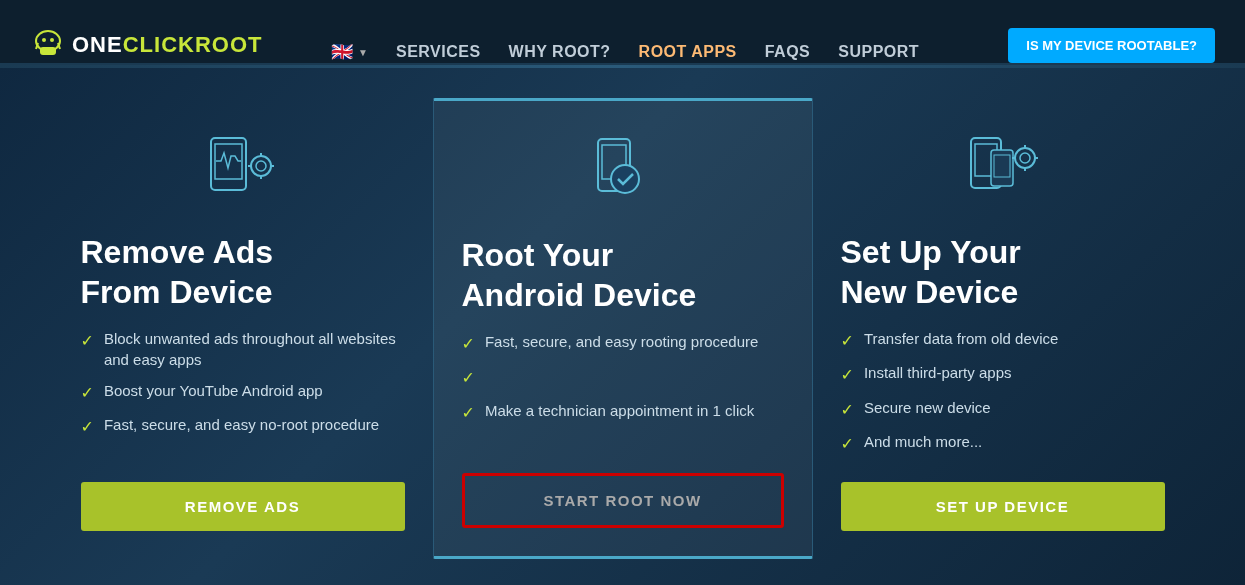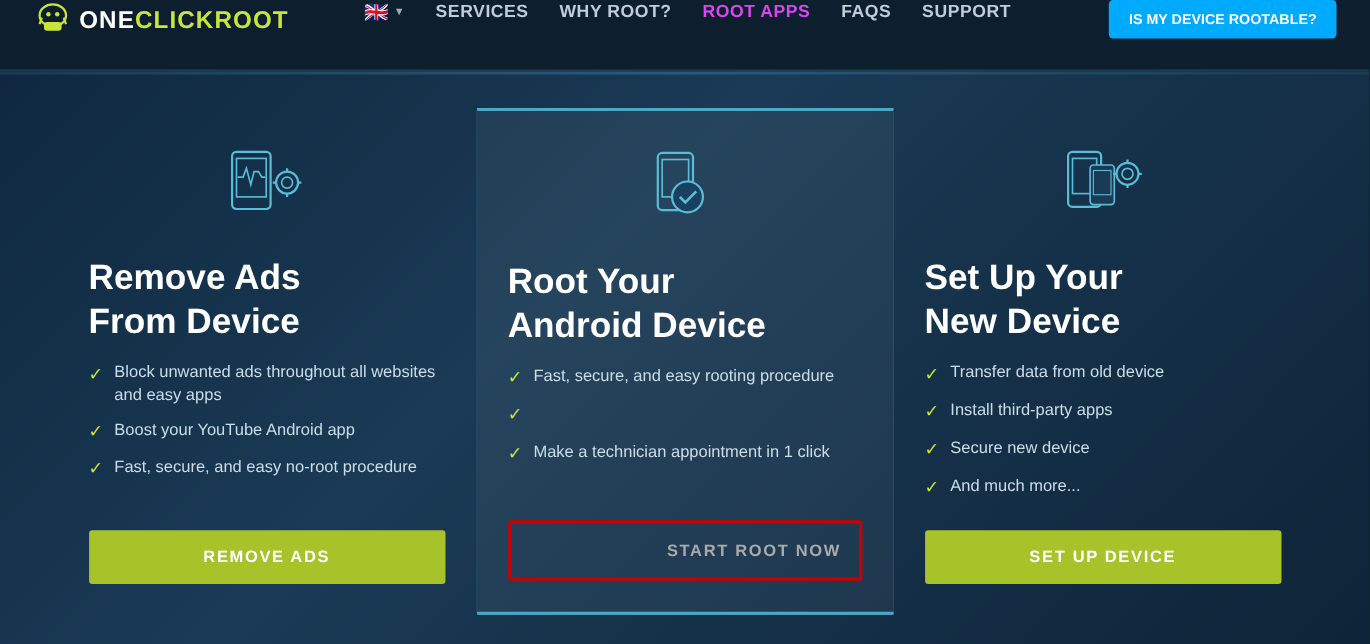--- a/index.html
+++ b/index.html
@@ -2,21 +2,21 @@
 <html><head>
   <meta charset="utf-8">
   <style>
     * { box-sizing: border-box; margin: 0; padding: 0; }
     body { font-family: 'Arial', sans-serif; background: #0d2233; }
 
     
     .navbar {
       background: #0d1f2e;
       display: flex;
-      align-items: flex-start;
+      align-items: flex-end;
       padding: 0 30px;
       height: 65px;
       border-bottom: 2px solid #1a3a52;
     }
     .logo-area {
       display: flex;
       align-items: center;
       gap: 6px;
       flex: 0 0 auto;
     }
@@ -55,21 +55,21 @@
       gap: 28px;
     }
     .nav-link {
       color: #c0cdd8;
       text-decoration: none;
       font-size: 16px;
       font-weight: 600;
       letter-spacing: 0.5px;
       cursor: pointer;
     }
-    .nav-link.active { color: #d946ef; }
+    .nav-link.active { color: #fdba74; }
     .nav-cta {
       background: #00aaff;
       color: #fff;
       border: none;
       padding: 10px 18px;
       font-size: 13px;
       font-weight: 700;
       border-radius: 4px;
       cursor: pointer;
       white-space: nowrap;
@@ -166,21 +166,20 @@
       border-radius: 3px;
       margin-top: 10px;
     }
     .card-btn-highlighted {
       background: transparent;
       border: 3px solid #cc0000;
       color: #aaa;
       font-size: 15px;
       font-weight: 700;
       letter-spacing: 1.5px;
-      text-align: right;
     }
 
     
     .flag-emoji {
       font-size: 18px;
     }
     .chevron-down {
       font-size: 10px;
       color: #aaa;
     }

